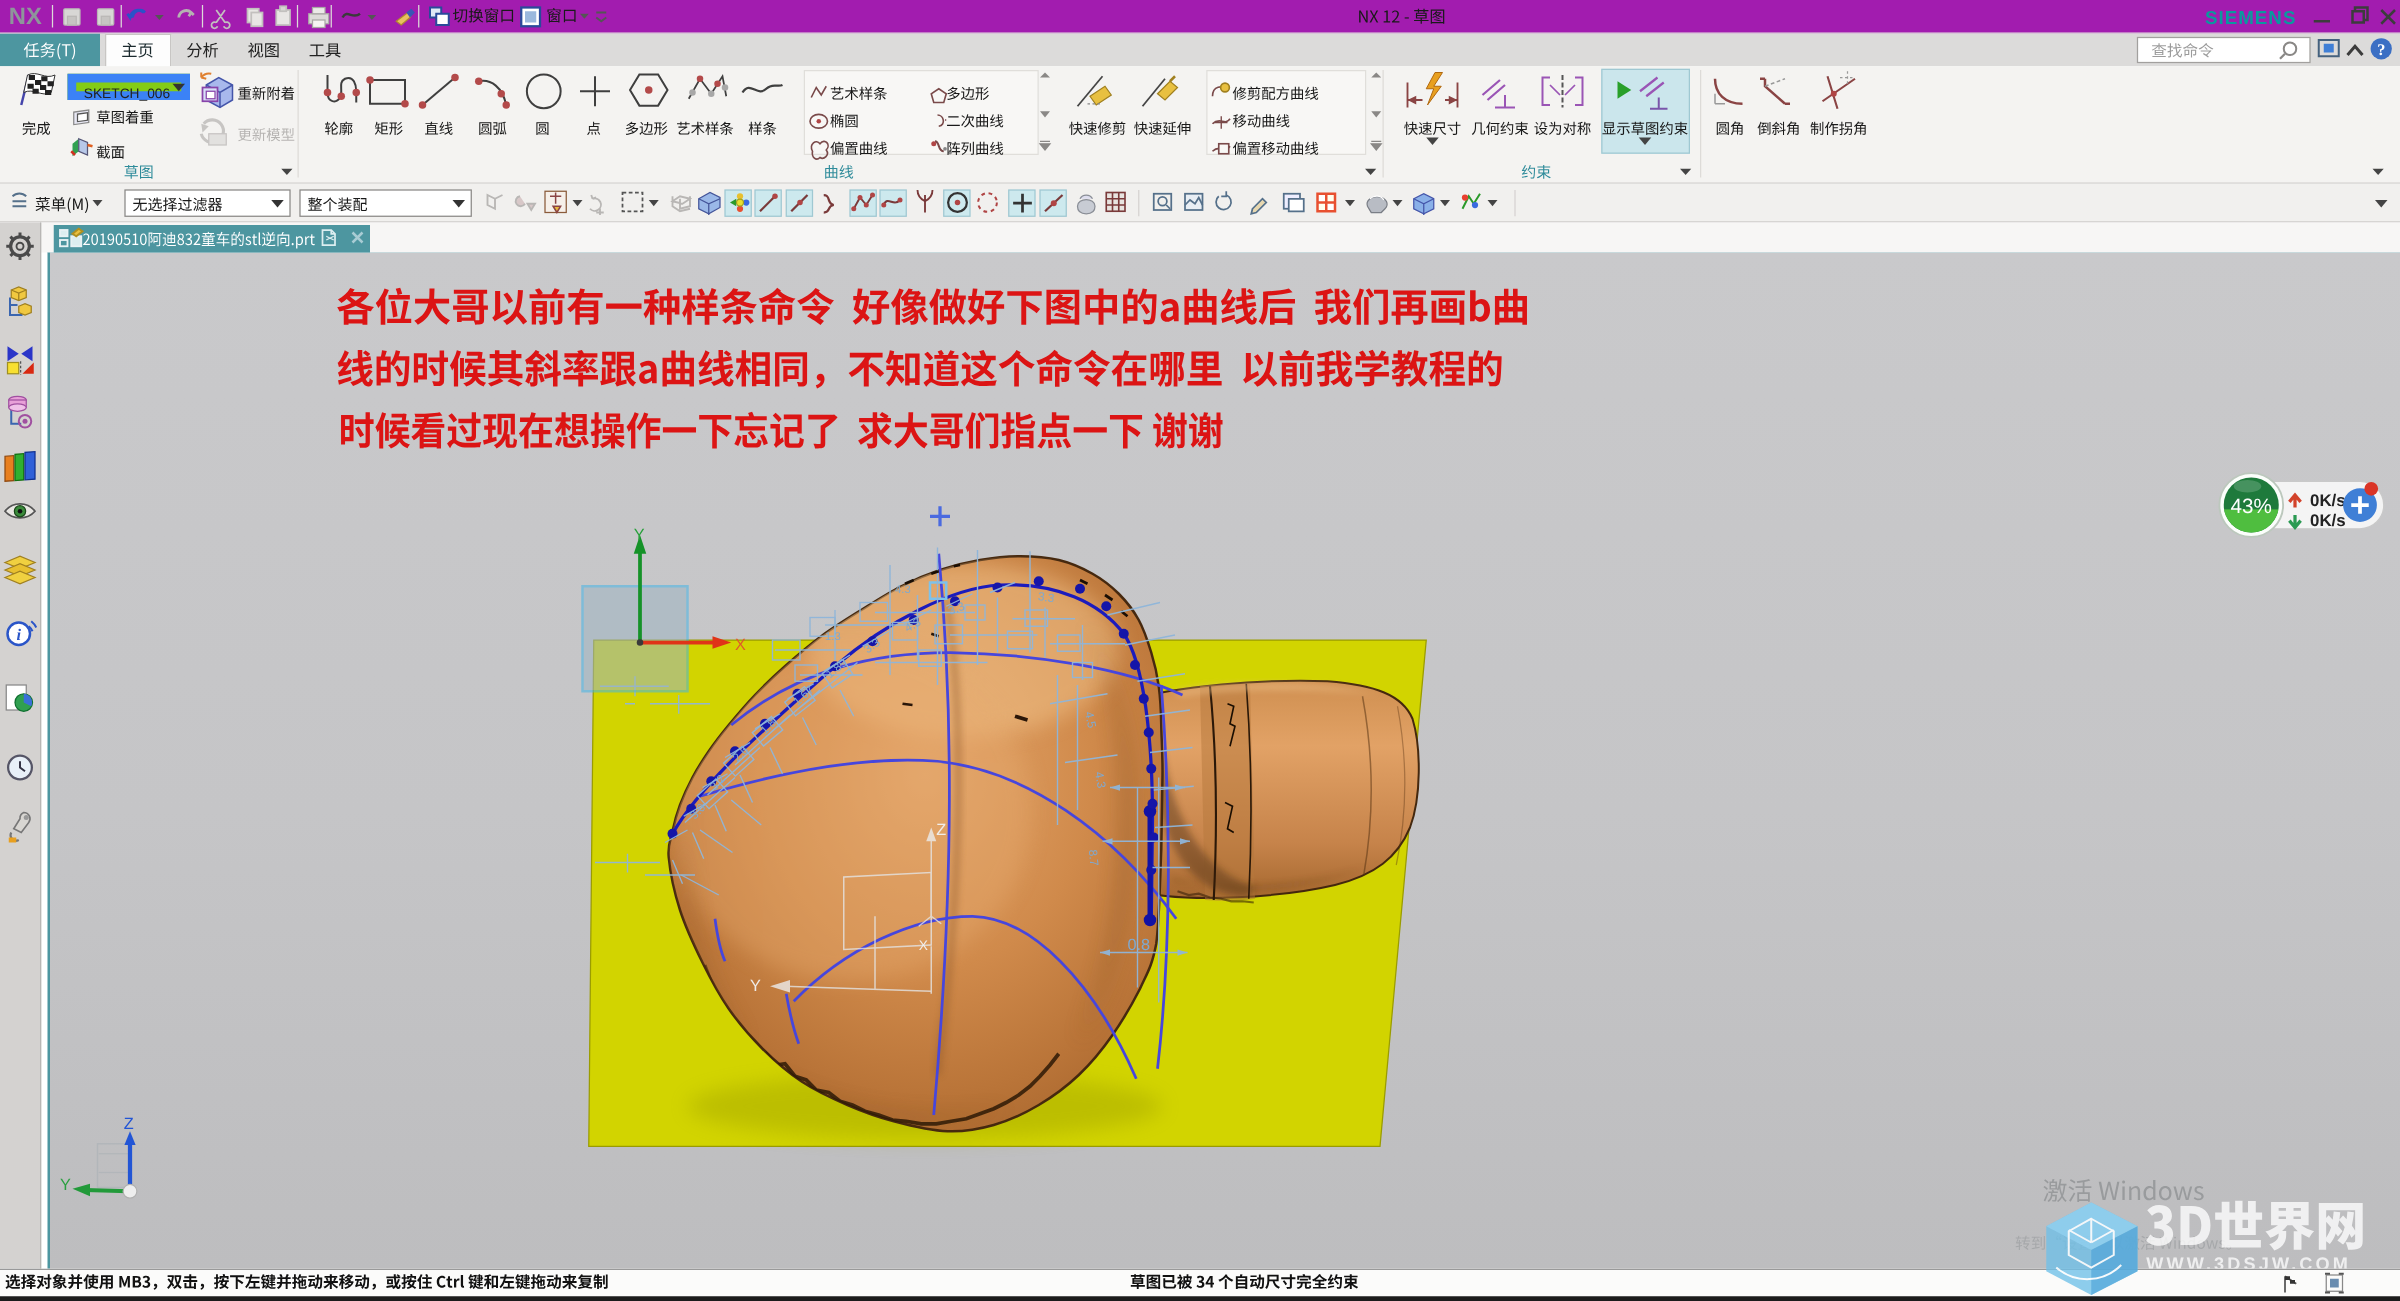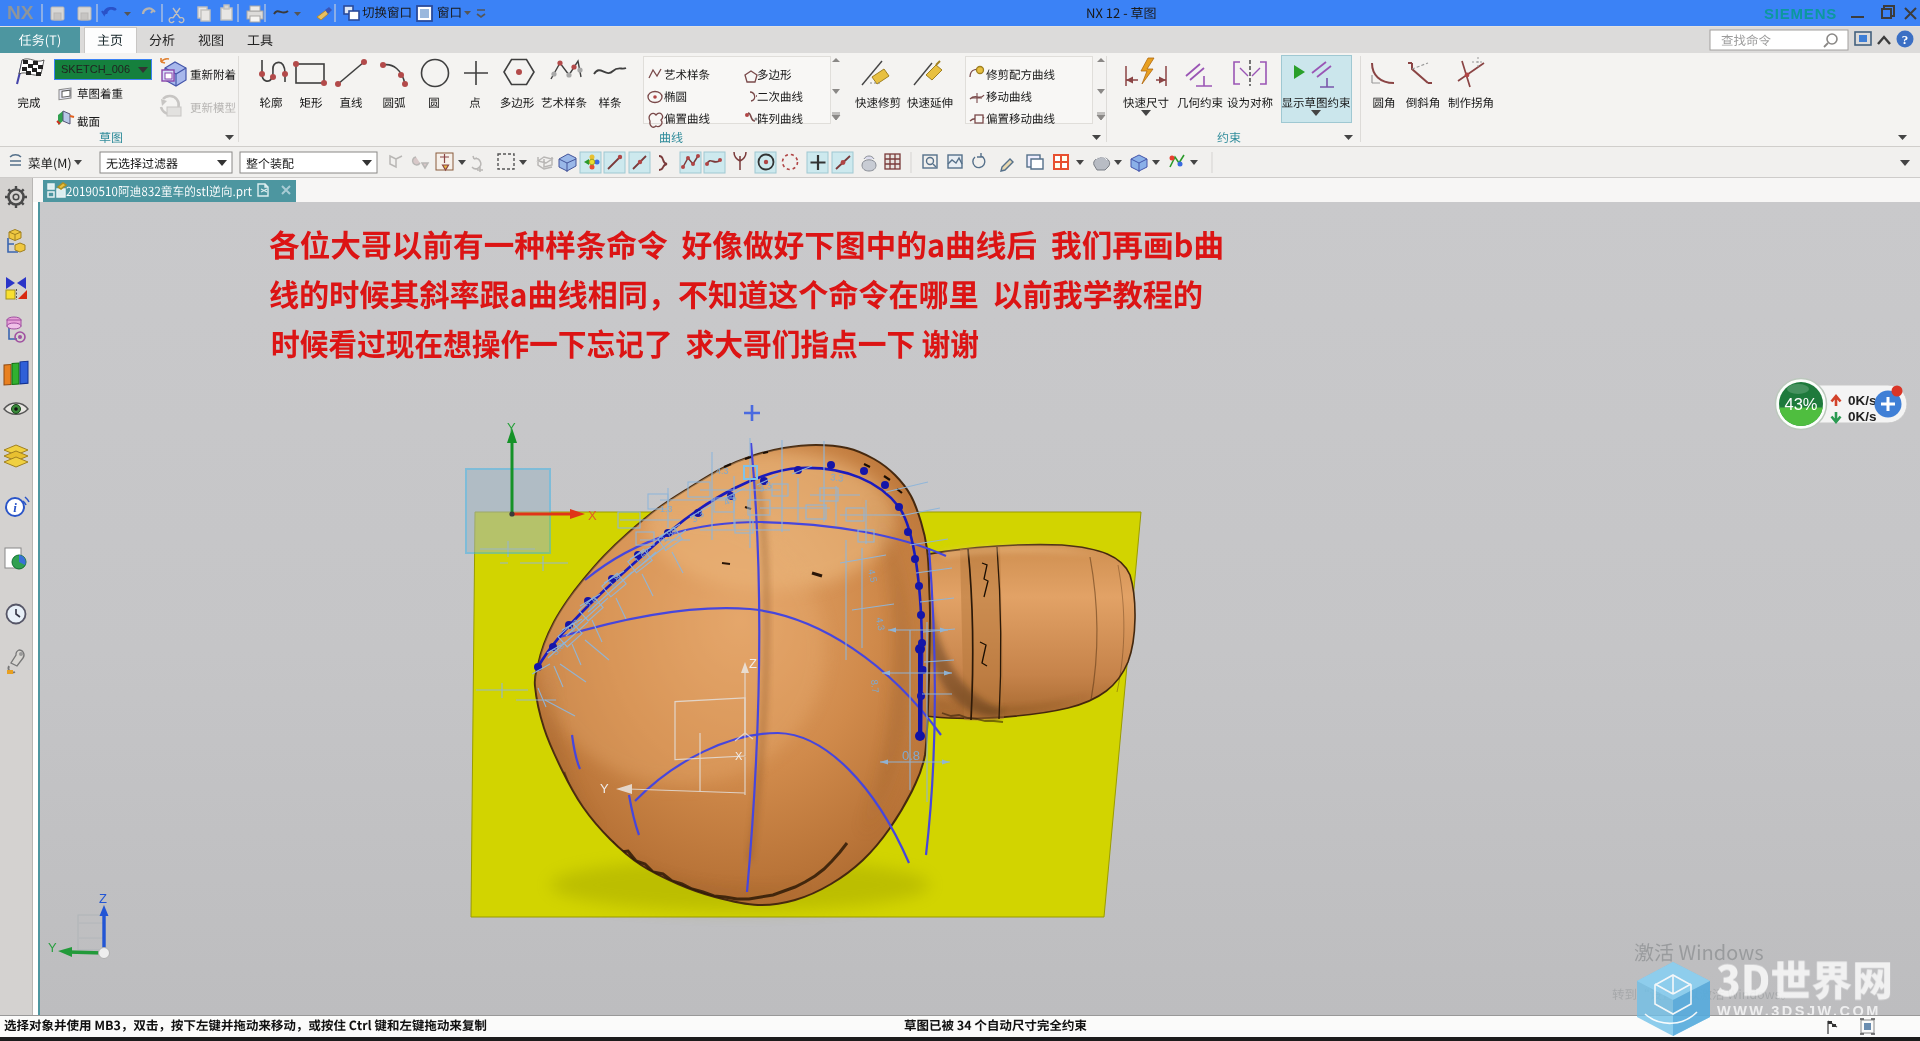--- a/index.html
+++ b/index.html
@@ -1,27 +1,27 @@
 <!DOCTYPE html>
 <html><head><meta charset="utf-8">
 <style>
 *{margin:0;padding:0;box-sizing:border-box}
 html,body{width:1920px;height:1041px;overflow:hidden;font-family:"Liberation Sans",sans-serif;background:#fff}
 #page{position:relative;width:1920px;height:1041px;overflow:hidden}
 .abs{position:absolute}
 
-#titlebar{left:0;top:0;width:1920px;height:27px;background:#3b82f6;border-bottom:1px solid #e3e1df}
+#titlebar{left:0;top:0;width:1920px;height:27px;background:#a21caf;border-bottom:1px solid #e3e1df}
 
 #tabrow{left:0;top:27px;width:1920px;height:26px;background:#dcdbda}
 #tab-task{position:absolute;left:0;top:0;width:80px;height:26px;background:#4d96a0}
 #tab-home{position:absolute;left:84px;top:0;width:53px;height:26px;background:#fdfdfd;border:1px solid #c8c6c4;border-bottom:none}
 
 #ribbon{left:0;top:53px;width:1920px;height:94px;background:#f4f3f1;border-bottom:1px solid #d0cecb}
 .rsep{position:absolute;top:3px;width:1px;height:86px;background:#dddbd8}
-.combo{position:absolute;background:#15803d;border:1px solid #3b82f6}
+.combo{position:absolute;background:#84cc16;border:7px solid #3b82f6}
 .listbox{position:absolute;border:1px solid #e0deda;background:#f8f7f5}
 .hl{background:#cbe6ec;border:1px solid #9fc8d2}
 
 #toolrow{left:0;top:147px;width:1920px;height:31px;background:#f1f0ee;border-bottom:1px solid #ceccca}
 
 #parttabrow{left:0;top:178px;width:1920px;height:24px;background:#f7f6f5}
 #parttab{position:absolute;left:43px;top:2px;width:253px;height:22px;background:#4d96a0}
 
 #sidebar{left:0;top:178px;width:33px;height:837px;background:#d4d2d0;border-right:1px solid #b8b6b4}
 

